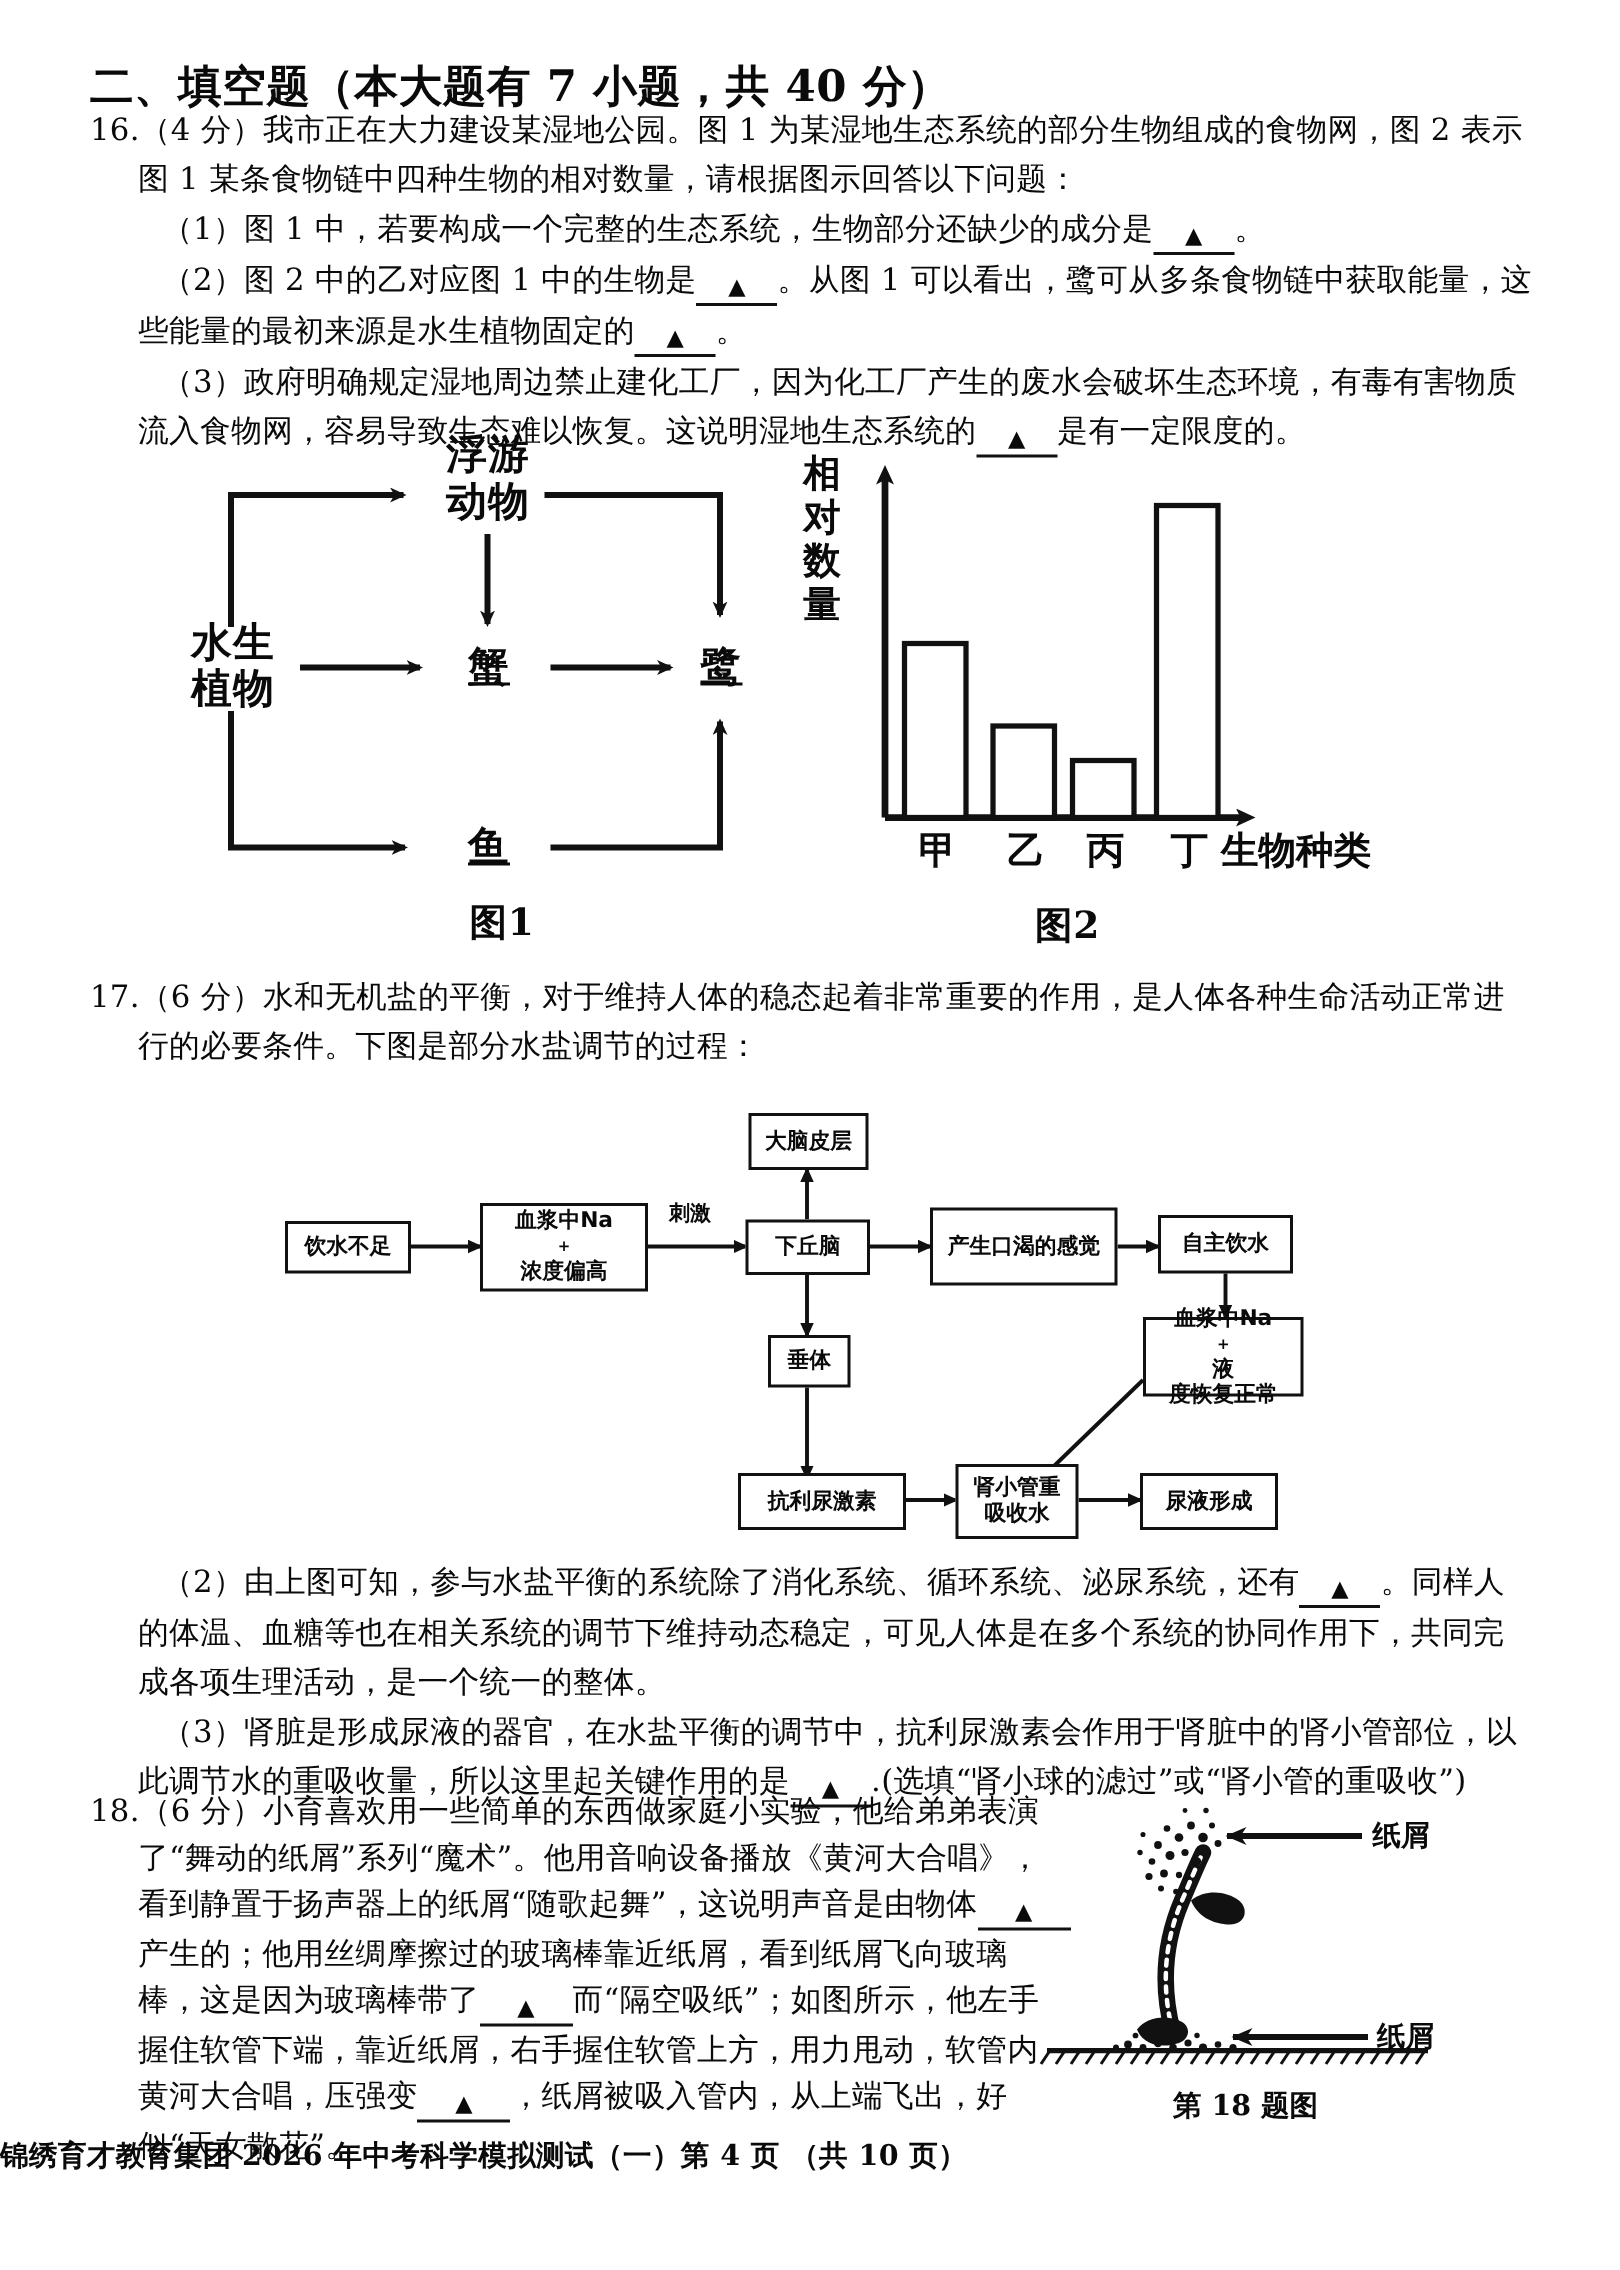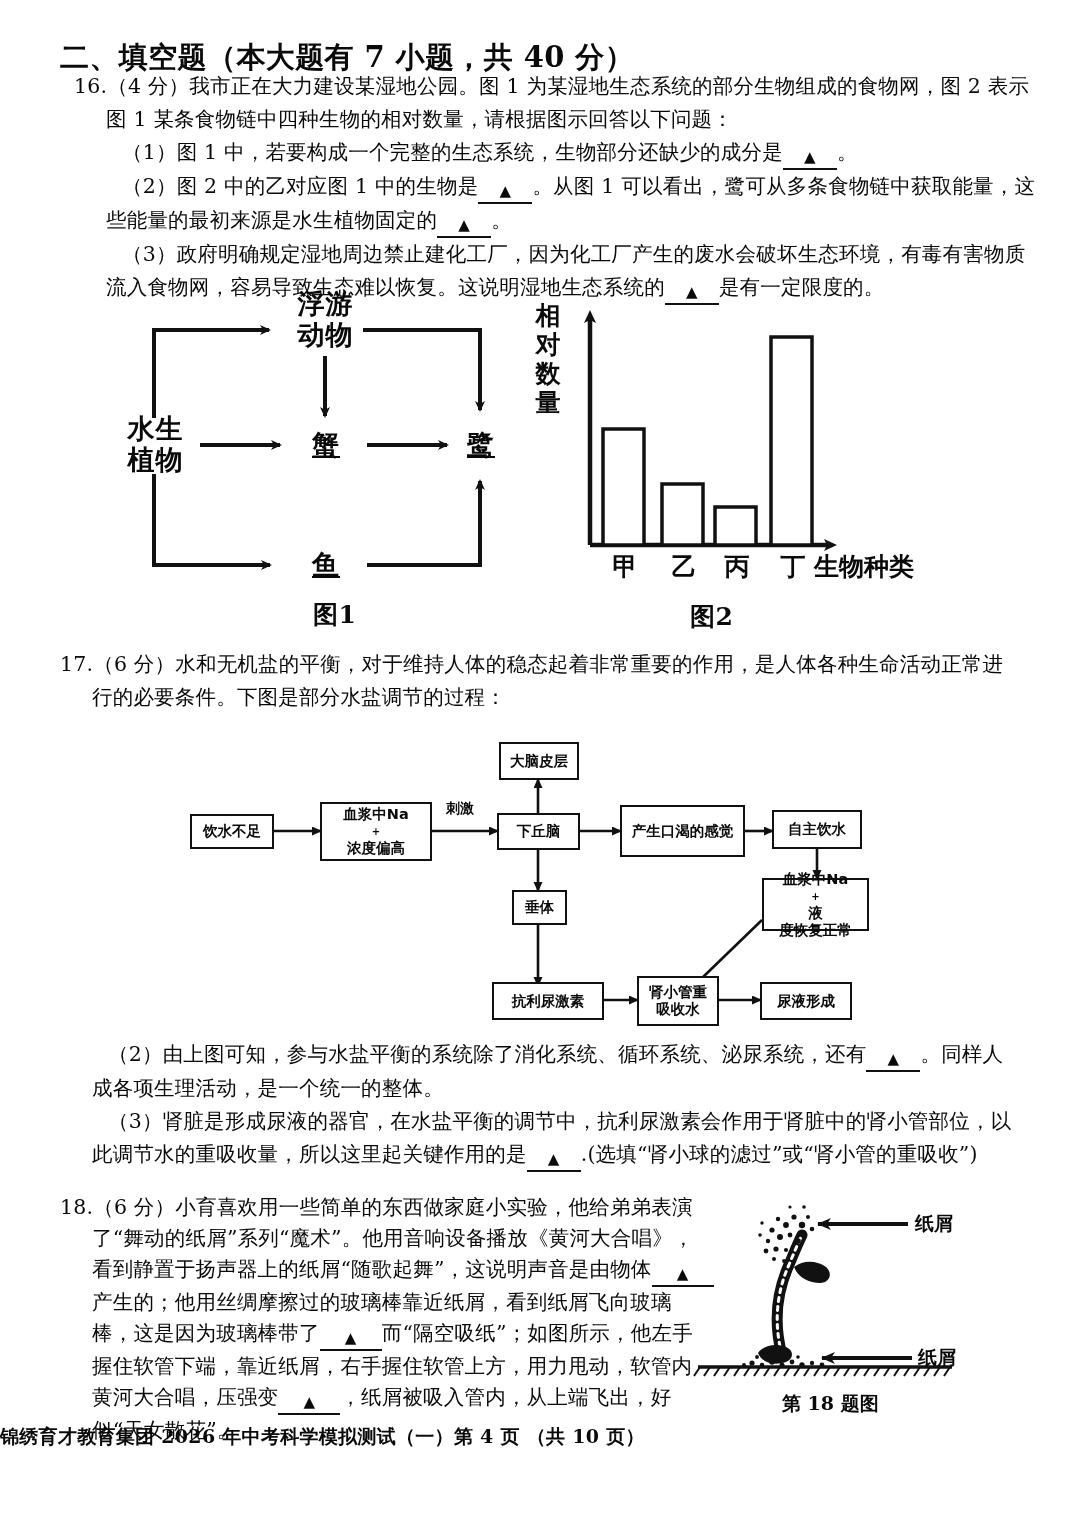--- a/index.html
+++ b/index.html
@@ -96,21 +96,21 @@
     font-family:"DejaVu Serif","Liberation Serif",serif;
   }
 </style>
 </head>
 <body>
 
 <div class="page">
 
   <div class="sec-title">二、填空题（本大题有 7 小题，共 40 分）</div>
 
-  <div class="qblock" style="left:74px;top:70px;width:960px;">
+  <div class="qblock" style="left:60px;top:70px;width:960px;">
     <div class="qline">16.（4 分）我市正在大力建设某湿地公园。图 1 为某湿地生态系统的部分生物组成的食物网，图 2 表示</div>
     <div class="qline indent1">图 1 某条食物链中四种生物的相对数量，请根据图示回答以下问题：</div>
     <div class="qline indent2">
       <span>（1）图 1 中，若要构成一个完整的生态系统，生物部分还缺少的成分是</span><span class="blank">▲</span><span>。</span>
     </div>
     <div class="qline indent2">
       <span>（2）图 2 中的乙对应图 1 中的生物是</span><span class="blank">▲</span><span>。从图 1 可以看出，鹭可从多条食物链中获取能量，这</span>
     </div>
     <div class="qline indent1">
       <span>些能量的最初来源是水生植物固定的</span><span class="blank">▲</span><span>。</span>
@@ -259,20 +259,21 @@
       <span>吸收水</span>
     </div>
 
     <div class="fbox" style="left:588px;top:244px;width:92px;height:38px;">尿液形成</div>
   </div>
 
   <div class="qblock" style="left:60px;top:1038px;width:960px;">
     <div class="qline indent2">
       <span>（2）由上图可知，参与水盐平衡的系统除了消化系统、循环系统、泌尿系统，还有</span><span class="blank">▲</span><span>。同样人</span>
     </div>
+    <div class="qline indent1">的体温、血糖等也在相关系统的调节下维持动态稳定，可见人体是在多个系统的协同作用下，共同完</div>
     <div class="qline indent1">成各项生理活动，是一个统一的整体。</div>
     <div class="qline indent2">（3）肾脏是形成尿液的器官，在水盐平衡的调节中，抗利尿激素会作用于肾脏中的肾小管部位，以</div>
     <div class="qline indent1">
       <span>此调节水的重吸收量，所以这里起关键作用的是</span><span class="blank">▲</span><span>.(选填“肾小球的滤过”或“肾小管的重吸收”)</span>
     </div>
   </div>
 
   <div class="qblock" style="left:60px;top:1192px;width:640px;line-height:31px;">
     <div class="qline">18.（6 分）小育喜欢用一些简单的东西做家庭小实验，他给弟弟表演</div>
     <div class="qline indent1">了“舞动的纸屑”系列“魔术”。他用音响设备播放《黄河大合唱》，</div>

